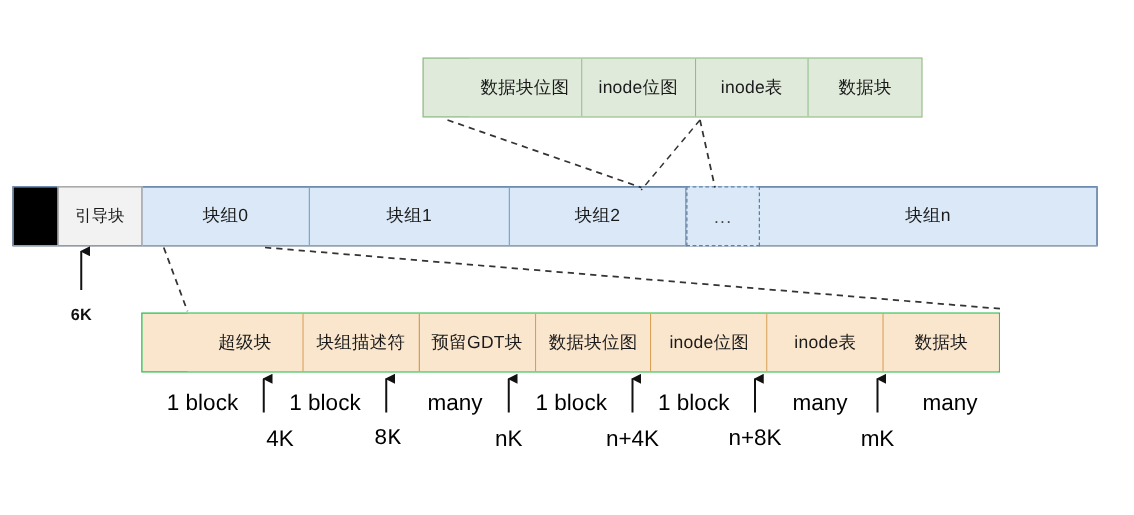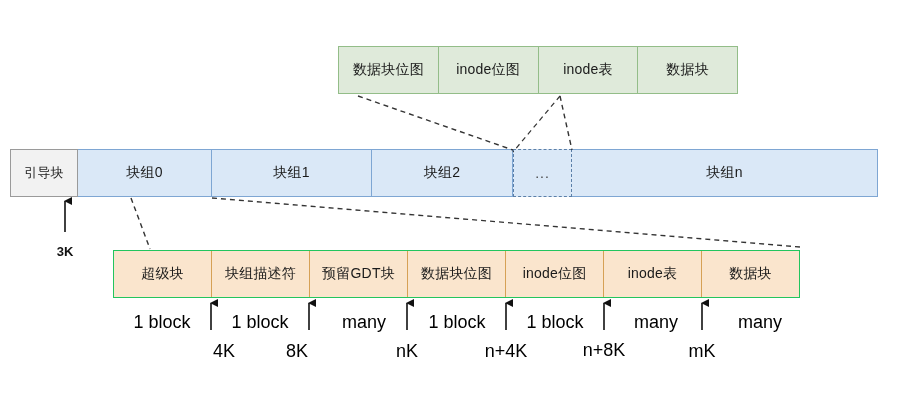--- a/index.html
+++ b/index.html
@@ -14,20 +14,21 @@
     background: #ffffff;
     font-family: "Liberation Sans", "DejaVu Sans", sans-serif;
     overflow: hidden;
   }
 
   
   .strip {
     position: absolute;
     display: flex;
     box-sizing: border-box;
+    padding-left: 36px;
   }
   .cell {
     box-sizing: border-box;
     display: flex;
     align-items: center;
     justify-content: center;
     font-size: 14px;
     color: #1a1a1a;
     letter-spacing: 0.2px;
     white-space: nowrap;
@@ -141,32 +142,32 @@
   <div class="strip strip-orange">
     <div class="cell">超级块</div>
     <div class="cell">块组描述符</div>
     <div class="cell">预留GDT块</div>
     <div class="cell">数据块位图</div>
     <div class="cell">inode位图</div>
     <div class="cell">inode表</div>
     <div class="cell">数据块</div>
   </div>
 
-  <div class="label label-1k" style="left:65px; top:244px;">3K</div>
+  <div class="label label-1k" style="left:65px; top:244px;">6K</div>
 
   <div class="label" style="left:162px; top:312px;">1 block</div>
   <div class="label" style="left:260px; top:312px;">1 block</div>
   <div class="label" style="left:364px; top:312px;">many</div>
   <div class="label" style="left:457px; top:312px;">1 block</div>
   <div class="label" style="left:555px; top:312px;">1 block</div>
   <div class="label" style="left:656px; top:312px;">many</div>
   <div class="label" style="left:760px; top:312px;">many</div>
 
   <div class="label" style="left:224px; top:341px;">4K</div>
-  <div class="label" style="left:297px; top:341px;">8K</div>
+  <div class="label" style="left:310px; top:341px;font-family:Liberation Mono, monospace;">8K</div>
   <div class="label" style="left:407px; top:341px;">nK</div>
   <div class="label" style="left:506px; top:341px;">n+4K</div>
   <div class="label" style="left:604px; top:340px;">n+8K</div>
   <div class="label" style="left:702px; top:341px;">mK</div>
 
   <svg id="overlay" viewBox="0 0 907 412">
     <defs>
       <marker id="arrowUp" markerWidth="8" markerHeight="8" refX="4" refY="1" orient="auto" markerUnits="userSpaceOnUse">
         <path d="M4,0 L8,8 L0,8 Z" fill="#111111"></path>
       </marker>

